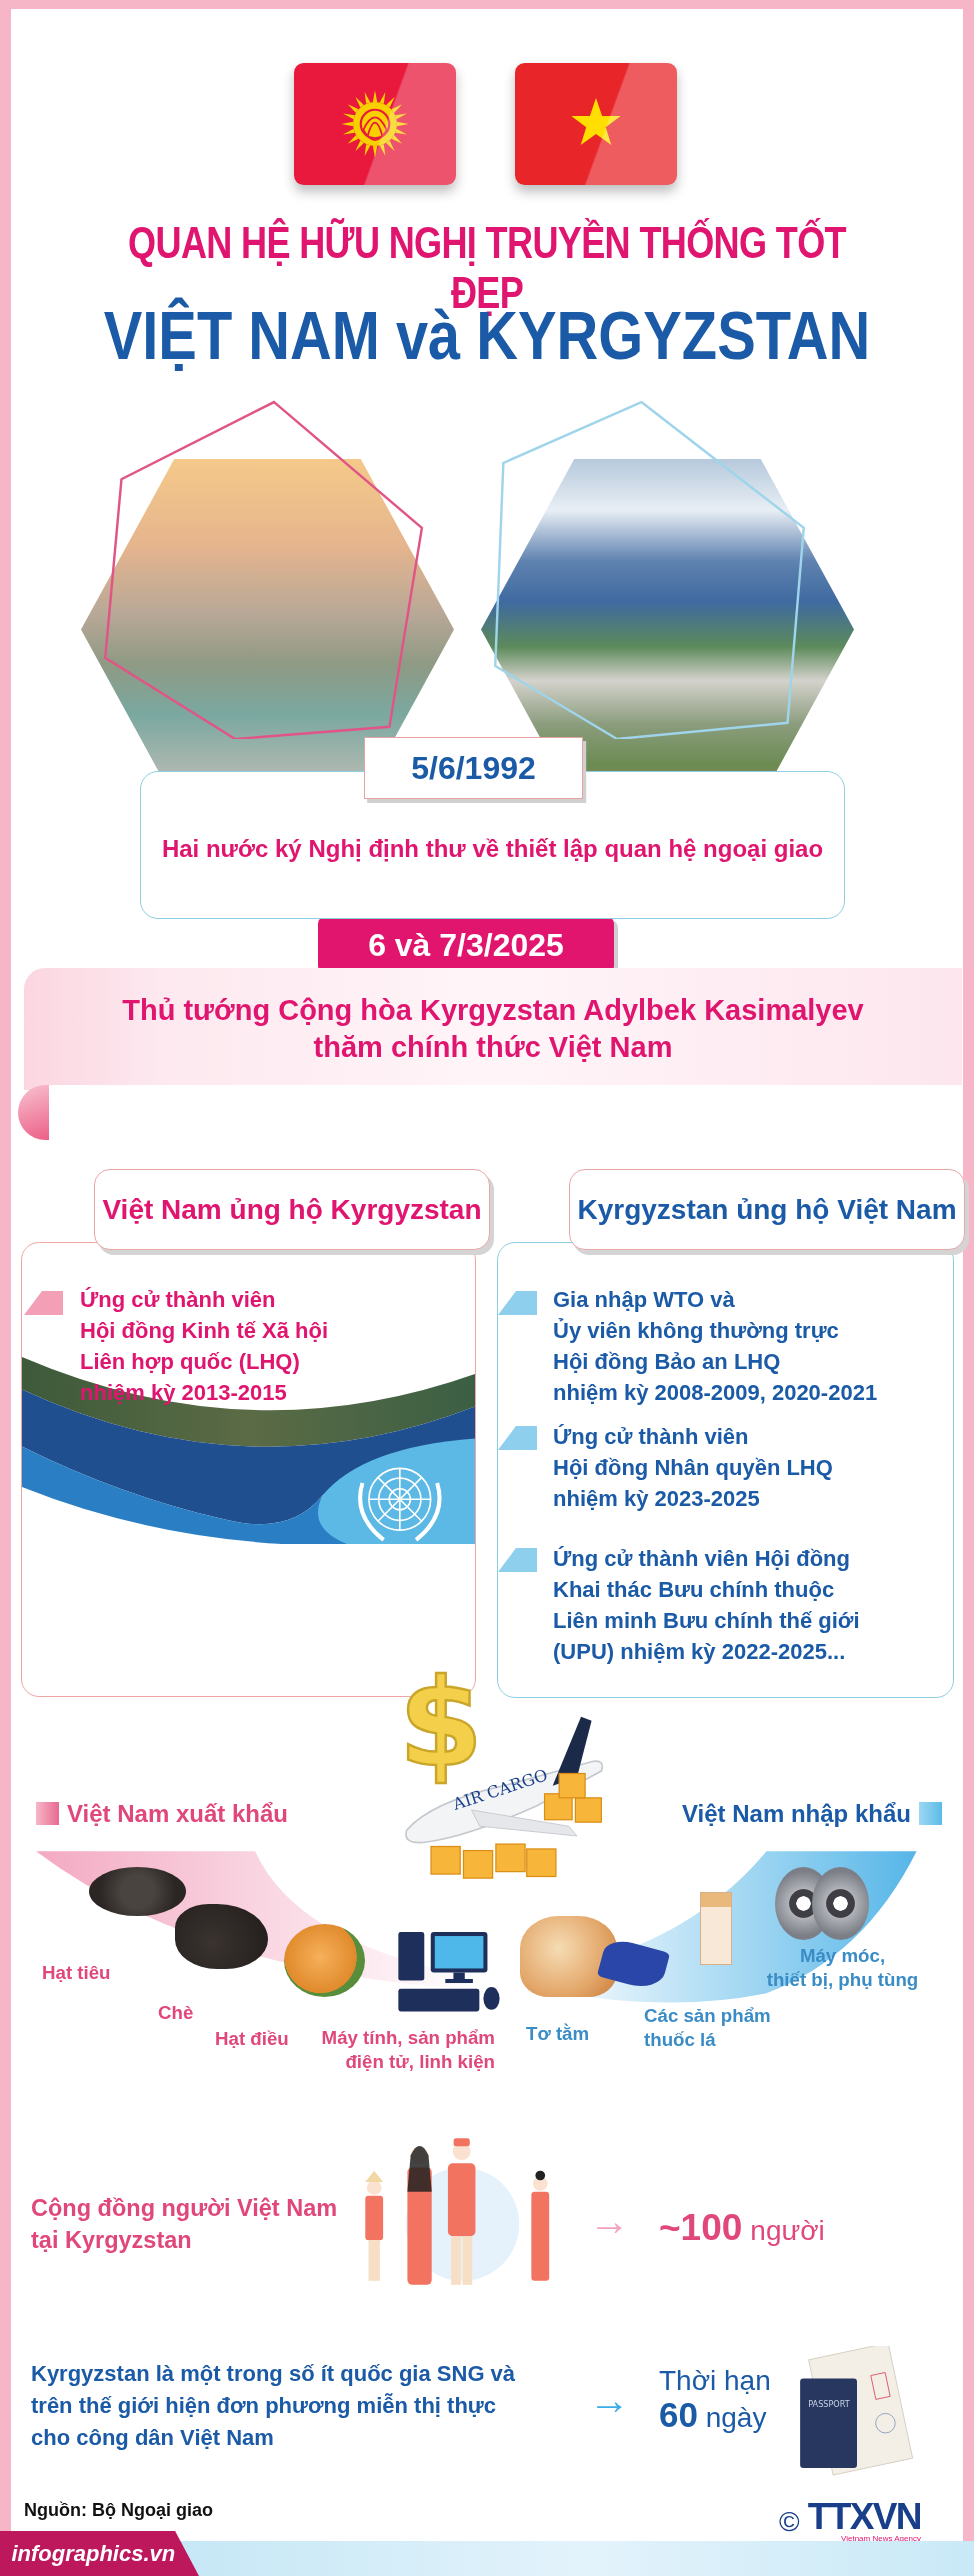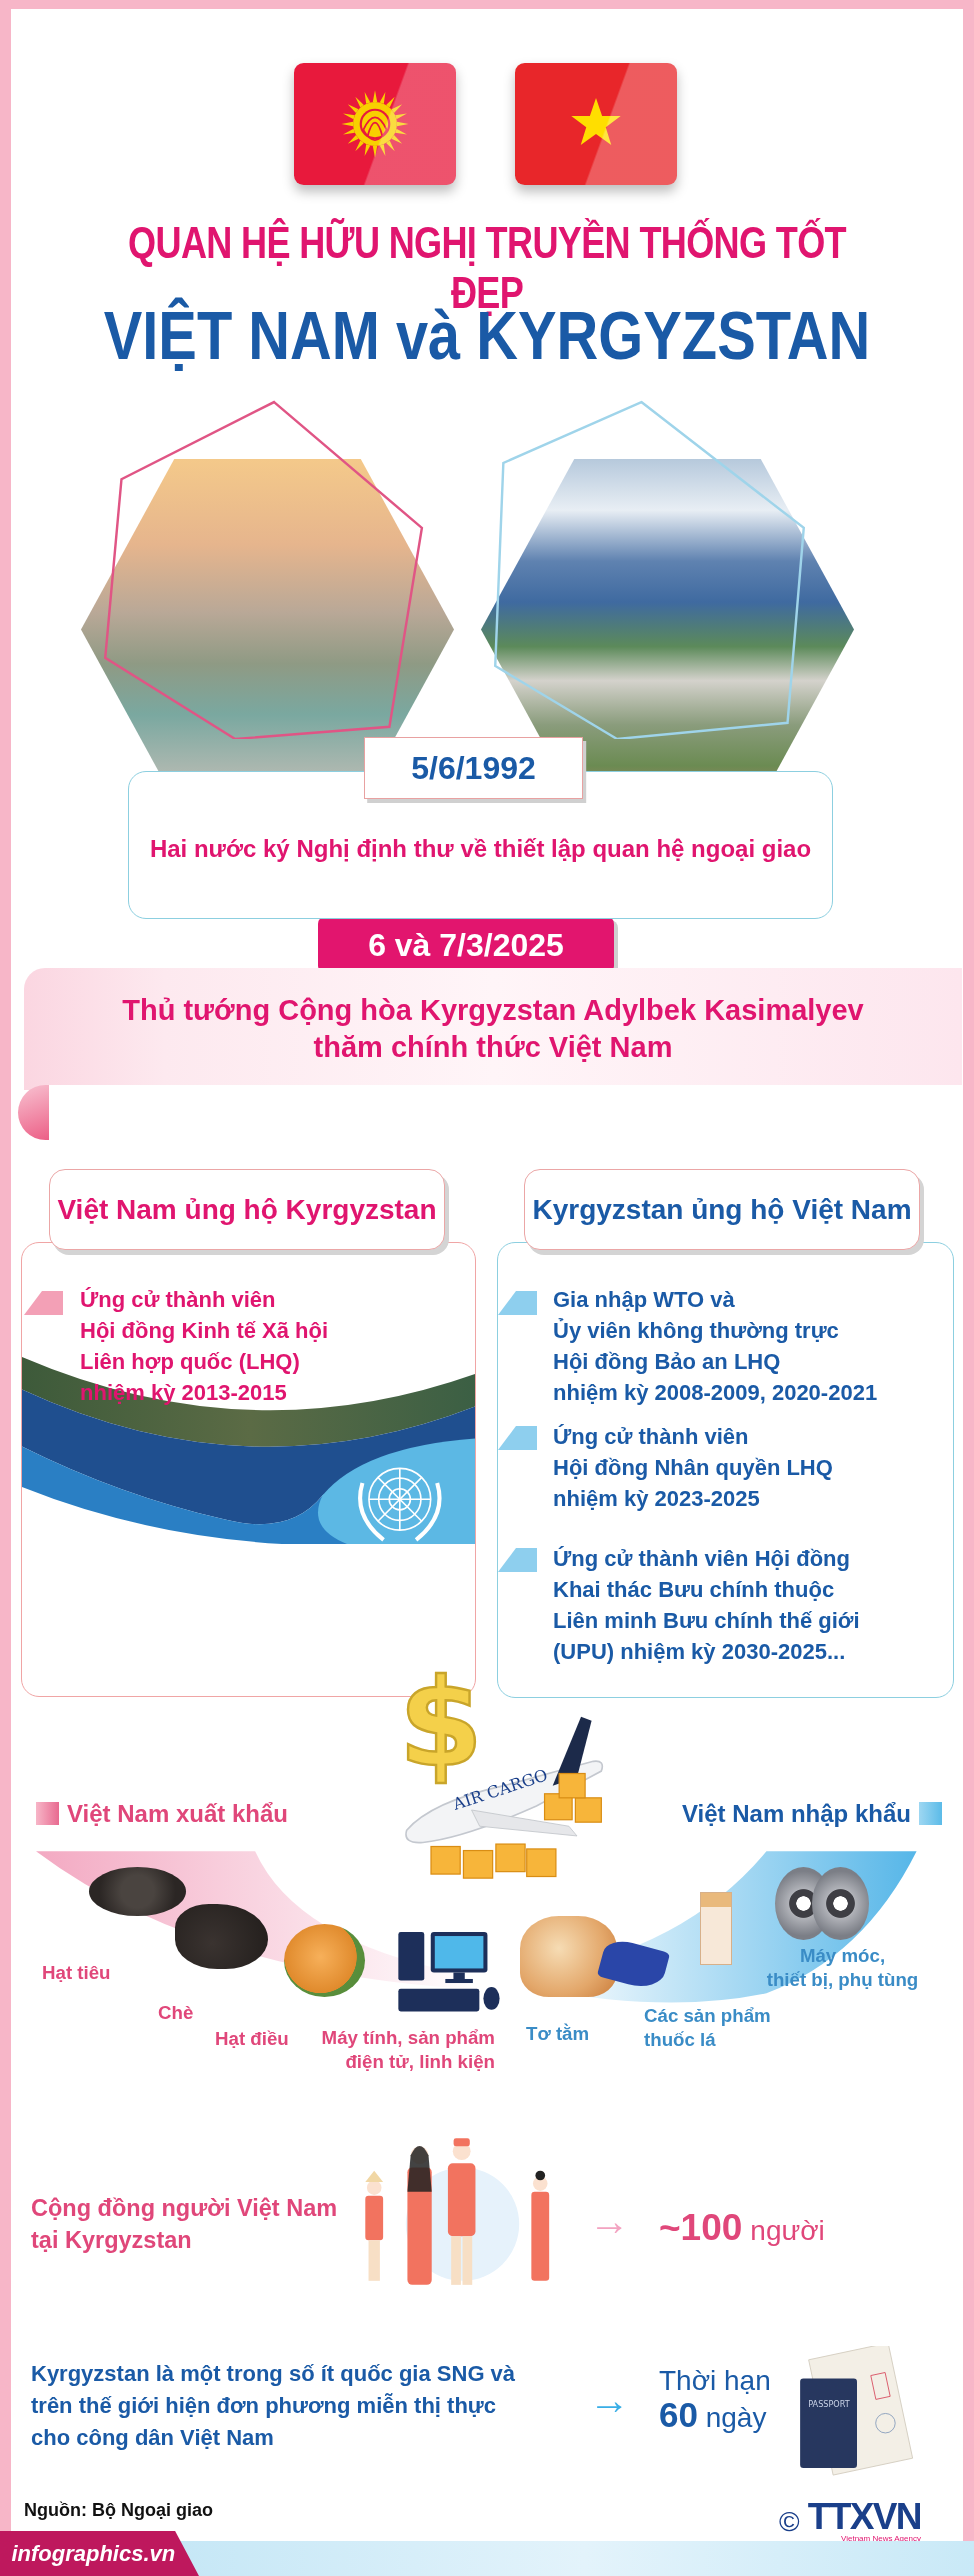--- a/index.html
+++ b/index.html
@@ -19,34 +19,34 @@
   .title2 { position: absolute; top: 296px; left: 0; width: 974px; text-align: center; color: #1a5aa6; font-weight: bold; font-size: 68px; letter-spacing: 0px; transform: scaleX(0.85); }
 
   
   .hex { position: absolute; width: 373px; height: 341px; clip-path: polygon(25% 0, 75% 0, 100% 50%, 75% 100%, 25% 100%, 0 50%); }
   .hex-vn { left: 81px; top: 459px; background: linear-gradient(180deg, #f4c98a 0%, #e6b58d 25%, #b9a897 45%, #8f9a84 60%, #7aa8a0 75%, #c7c0b8 100%); }
   .hex-kg { left: 481px; top: 459px; background: linear-gradient(180deg, #b6c9dc 0%, #e8eef4 15%, #5f82b0 30%, #3f6aa0 42%, #5c8a5a 55%, #d4d2cc 65%, #8a9c7c 78%, #6b8b52 90%, #b07c6a 100%); }
   .hex-outline { position: absolute; }
 
   
   .date1 { position: absolute; left: 364px; top: 737px; width: 219px; height: 62px; background: #fff; border: 1.6px solid #e8a1a1; box-shadow: 3.2px 4px 0 #d0d0d0; display: flex; align-items: center; justify-content: center; color: #1a5aa6; font-weight: bold; font-size: 32px; z-index: 3; }
-  .box1992 { position: absolute; left: 128px; top: 771px; width: 705px; height: 148px; border: 1.6px solid #8ccfe0; border-radius: 18px; background: #fff; display: flex; align-items: center; justify-content: center; z-index: 2; }
+  .box1992 { position: absolute; left: 140px; top: 771px; width: 705px; height: 148px; border: 1.6px solid #8ccfe0; border-radius: 18px; background: #fff; display: flex; align-items: center; justify-content: center; z-index: 2; }
   .box1992 span { color: #e0156f; font-weight: bold; font-size: 24px; padding-top: 8px; }
 
   .date2 { position: absolute; left: 318px; top: 916px; width: 296px; height: 58px; background: #e2156e; border-radius: 8px; box-shadow: 4px 4px 0 #cfcfcf; color: #fff; font-weight: bold; font-size: 32px; display: flex; align-items: center; justify-content: center; }
   .visit-band { position: absolute; left: 24px; top: 968px; width: 938px; height: 122px; background: linear-gradient(90deg, #fbd6e1 0%, #fde9ef 15%, #fff5f8 50%, #fde6ee 100%); border-radius: 21px 0 0 0; display: flex; flex-direction: column; align-items: center; justify-content: center; }
   .visit-band div { color: #e0156f; font-weight: bold; font-size: 29px; line-height: 37px; }
   .pink-tab { position: absolute; left: 18px; top: 1085px; width: 31px; height: 55px; border-radius: 28px 0 0 28px; background: linear-gradient(160deg, #f8c3d2, #ec5f86); }
   .white-under { position: absolute; left: 49px; top: 1085px; width: 913px; height: 57px; background: #fff; }
 
   
   .card { position: absolute; background: #fff; border-radius: 18px; }
   .card-vn { left: 21px; top: 1242px; width: 455px; height: 455px; border: 1.6px solid #f0a5a5; overflow: hidden; }
   .card-kg { left: 497px; top: 1242px; width: 457px; height: 456px; border: 1.6px solid #8ccfe0; }
-  .card-head { position: absolute; top: 1169px; height: 81px; background: #fff; border-radius: 16px; border: 1.6px solid #eba6a6; box-shadow: 4px 4.9px 0 #d4d4d4; display: flex; align-items: center; justify-content: center; font-weight: bold; font-size: 28px; z-index: 3; }
+  .card-head { position: absolute; top: 1169px; height: 81px; background: #fff; border-radius: 16px; border: 1.6px solid #eba6a6; box-shadow: 4px 4.9px 0 #d4d4d4; display: flex; align-items: center; justify-content: center; font-weight: bold; font-size: 28px; z-index: 3; margin-left: 45px; }
   .head-vn { left: 49px; width: 396px; color: #e0156f; }
   .head-kg { left: 524px; width: 396px; color: #1a5aa6; }
   .item { position: absolute; font-weight: bold; font-size: 22px; line-height: 31px; }
   .item-vn { color: #e0156f; }
   .item-kg { color: #1a5aa6; }
   .bullet { position: absolute; width: 37px; height: 24px; }
   .bullet::before { content: ""; position: absolute; left: 0; top: 0; width: 0; height: 0; border-top: 24px solid transparent; border-right: 18px solid currentColor; }
   .bullet::after { content: ""; position: absolute; left: 18px; top: 0; width: 21px; height: 24px; background: currentColor; }
   .bullet-vn { color: #f3a0b6; }
   .bullet-kg { color: #8ecfee; }
@@ -206,21 +206,21 @@
   <div>Ứng cử thành viên</div>
   <div>Hội đồng Nhân quyền LHQ</div>
   <div>nhiệm kỳ 2023-2025</div>
 </div>
 
 <span class="bullet bullet-kg" style="left:498px;top:1548px"></span>
 <div class="item item-kg" style="left:553px;top:1543px">
   <div>Ứng cử thành viên Hội đồng</div>
   <div>Khai thác Bưu chính thuộc</div>
   <div>Liên minh Bưu chính thế giới</div>
-  <div>(UPU) nhiệm kỳ 2030-2025...</div>
+  <div>(UPU) nhiệm kỳ 2022-2025...</div>
 </div>
 
 <svg class="abs" style="left:382px;top:1664px" width="244" height="219" viewBox="0 0 300 270">
   <text x="20" y="125" font-family="DejaVu Sans, sans-serif" font-weight="bold" font-size="150" fill="#f4d04a" stroke="#c9a52a" stroke-width="3">$</text>
   <path d="M30,205 Q60,170 150,150 L260,120 Q275,118 270,132 L190,175 Q100,215 50,220 Q25,222 30,205 Z" fill="#f3f4f6" stroke="#c4c8cf" stroke-width="2"></path>
   <path d="M210,150 L245,65 L258,70 L240,140 Z" fill="#1c2a4a"></path>
   <path d="M110,180 L230,200 L240,212 L120,200 Z" fill="#e6e7ea" stroke="#c0c3c8"></path>
   <text x="90" y="180" font-family="DejaVu Serif, serif" font-size="20" fill="#1a3f8a" transform="rotate(-18 90 180)">AIR CARGO</text>
   <g fill="#f7b53a" stroke="#d98d14" stroke-width="1.5">
     <rect x="200" y="160" width="34" height="32"></rect>

